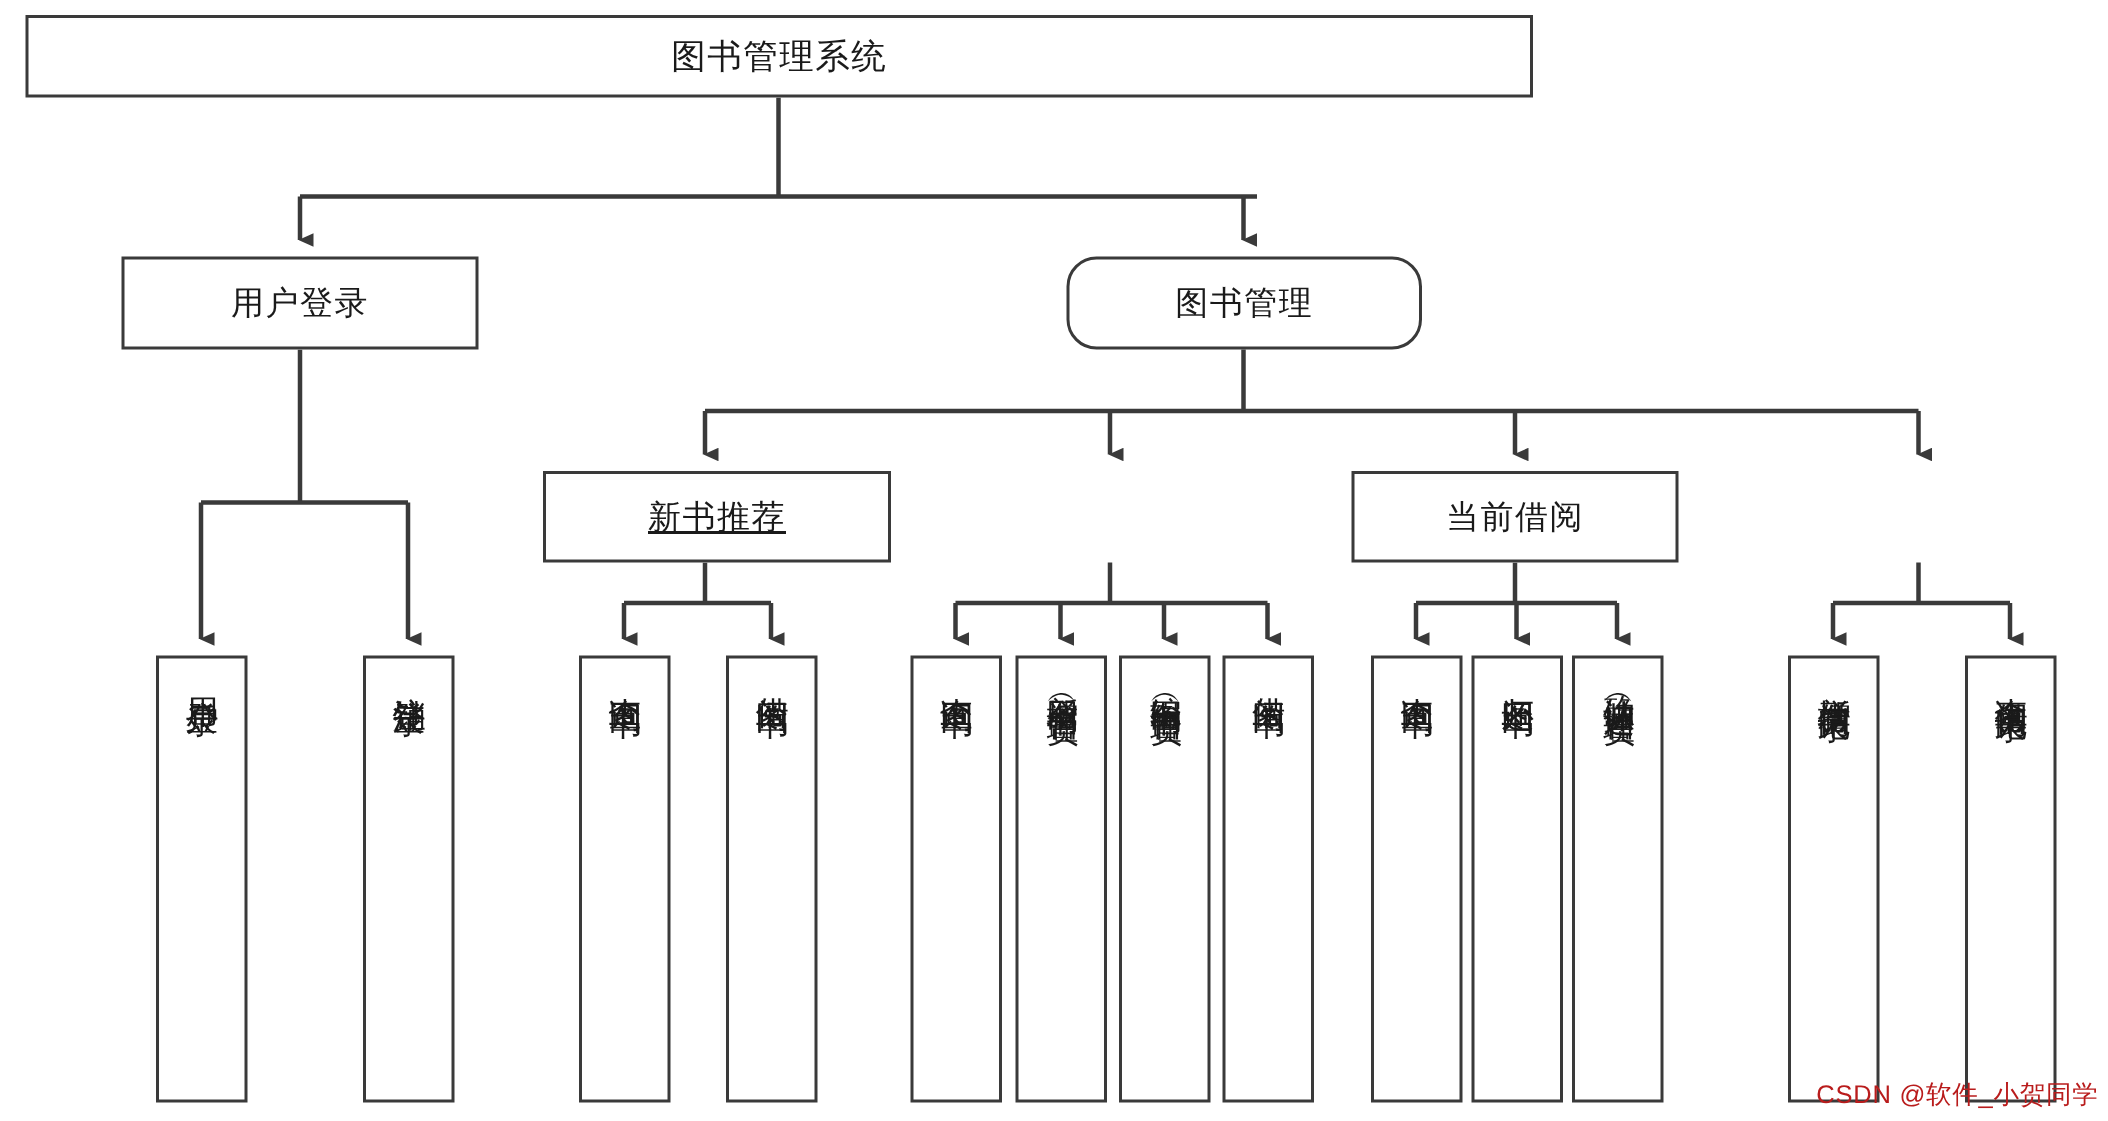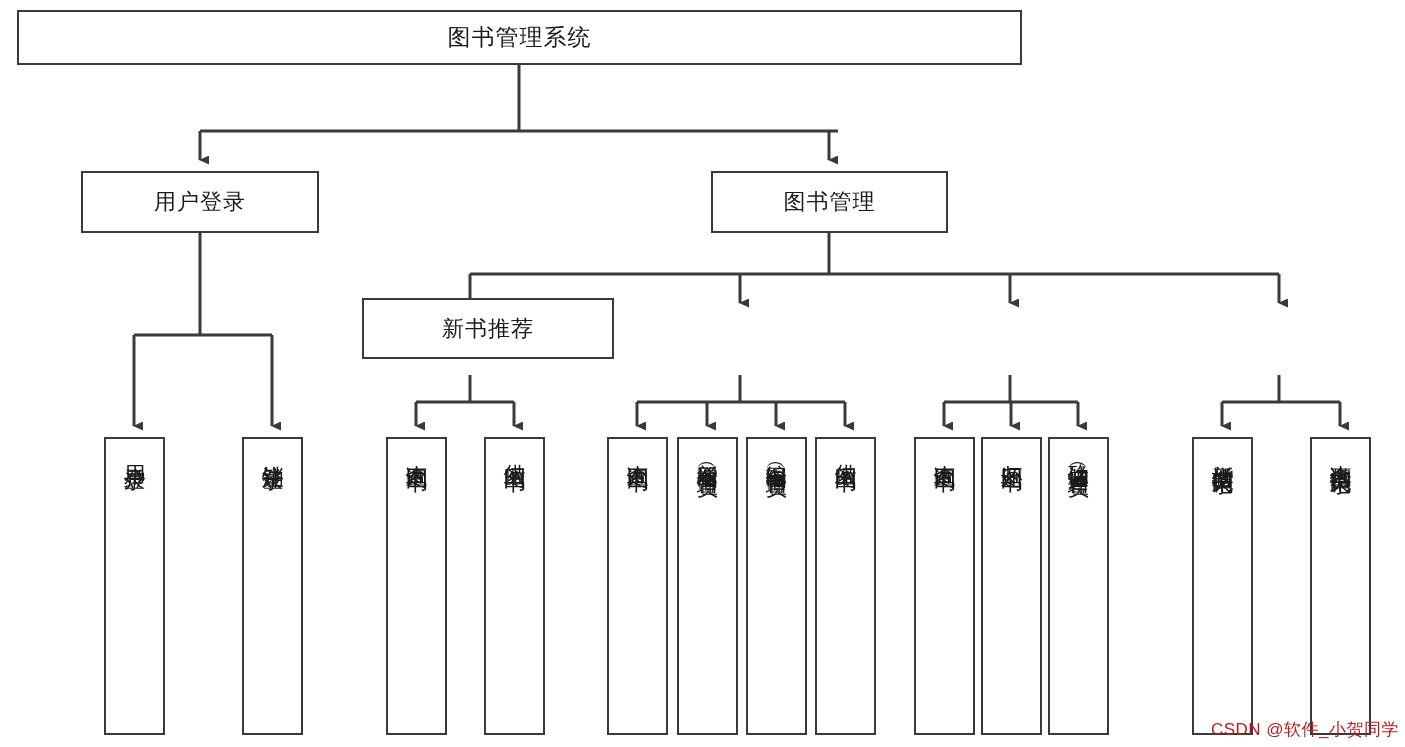--- a/index.html
+++ b/index.html
@@ -135,26 +135,29 @@
     </g>
   </svg>
 
   <div class="node root horizontal" style="left:17px; top:10px; width:1005px; height:55px;">
     <span class="label">图书管理系统</span>
   </div>
 
   <div class="node horizontal" style="left:81px; top:171px; width:238px; height:62px;">
     <span class="label">用户登录</span>
   </div>
-  <div class="node horizontal" style="left:711px; top:171px; width:237px; height:62px;">
+  <div class="node horizontal" style="left:711px; top:171px; width:237px; height:62px;border-radius:20px;">
     <span class="label">图书管理</span>
   </div>
 
-  <div class="node horizontal" style="left:362px; top:298px; width:252px; height:61px;">
+  <div class="node horizontal" style="left:362px; top:314px; width:232px; height:61px;text-decoration:underline;">
     <span class="label">新书推荐</span>
+  </div>
+  <div class="node horizontal" style="left:901px; top:314px; width:218px; height:61px;">
+    <span class="label">当前借阅</span>
   </div>
 
   <div class="node vertical" style="left:104px; top:437px; width:61px; height:298px;">
     <span class="label">用户登录</span>
   </div>
   <div class="node vertical" style="left:242px; top:437px; width:61px; height:298px;">
     <span class="label">注销登录</span>
   </div>
   <div class="node vertical" style="left:386px; top:437px; width:61px; height:298px;">
     <span class="label">查询图书</span>

